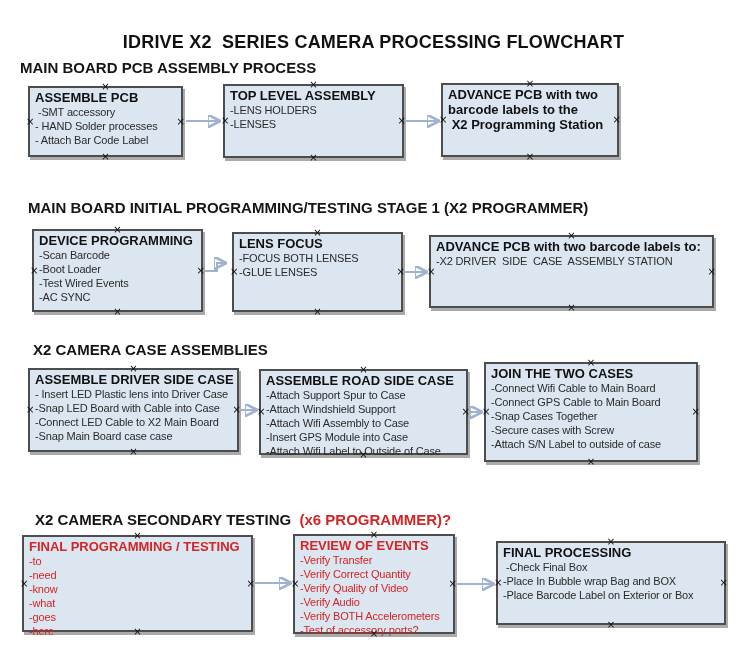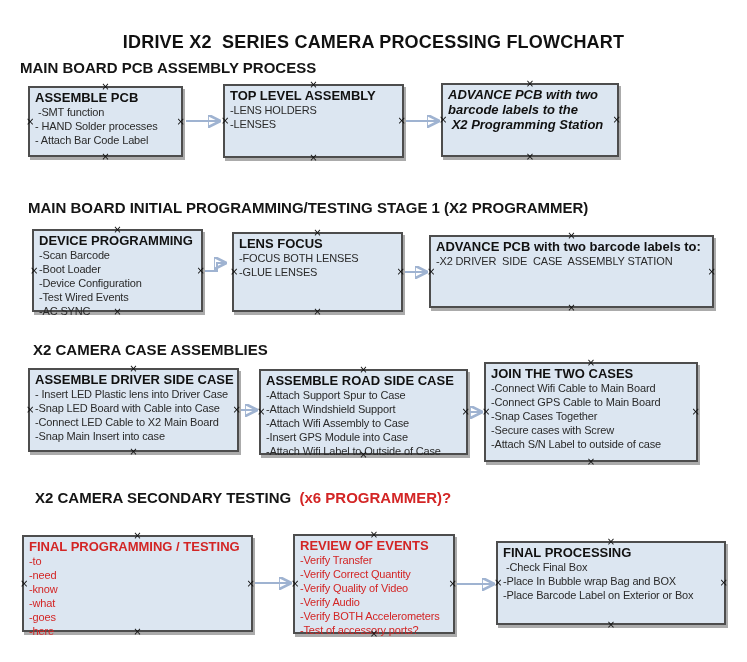--- a/index.html
+++ b/index.html
@@ -16,21 +16,21 @@
   }
   .section-heading .accent{color:var(--red,#d32525);}
   .box{
     position:absolute;background:var(--box-fill,#dce6f1);
     border:2px solid #4d4d4d;box-shadow:2px 3px 0 #ababab;
     padding:2px 4px 0 5px;box-sizing:border-box;overflow:visible;
   }
   .box-title{
     font-size:13px;font-weight:bold;line-height:15px;white-space:pre;color:#111;
   }
-  .box-title.wrap{white-space:pre-wrap;font-style:italic;}
+  .box-title.wrap{white-space:pre-wrap;}
   .box-item{
     font-size:11px;line-height:14px;white-space:pre;letter-spacing:-0.15px;color:#2a2a2a;
   }
   .box.red-text .box-title,.box.red-text .box-item{color:var(--red,#d32525);}
   .anchor{
     position:absolute;font-size:10px;line-height:8px;color:#111;z-index:5;
     font-family:"DejaVu Sans",sans-serif;pointer-events:none;
   }
   .anchor.t{top:-5px;left:50%;transform:translateX(-50%);}
   .anchor.b{bottom:-6px;left:50%;transform:translateX(-50%);}
@@ -43,21 +43,21 @@
 <body>
 
 <div id="canvas">
 
   <h1 id="page-title">IDRIVE X2  SERIES CAMERA PROCESSING FLOWCHART</h1>
 
   <h2 class="section-heading" style="left:20px;top:59px"><span>MAIN BOARD PCB ASSEMBLY PROCESS</span><span class="accent"></span></h2>
 
   <div class="box" style="left:28px;top:86px;width:155px;height:71px">
     <div class="box-title">ASSEMBLE PCB</div>
-    <div class="box-item"> -SMT function</div>
+    <div class="box-item"> -SMT accessory</div>
     <div class="box-item">- HAND Solder processes</div>
     <div class="box-item">- Attach Bar Code Label</div>
   <span class="anchor t">×</span>
       <span class="anchor b">×</span>
       <span class="anchor l">×</span>
       <span class="anchor r">×</span>
     </div>
 
   <div class="box" style="left:223px;top:84px;width:181px;height:74px">
     <div class="box-title">TOP LEVEL ASSEMBLY</div>
@@ -77,21 +77,20 @@
       <span class="anchor l">×</span>
       <span class="anchor r">×</span>
     </div>
 
   <h2 class="section-heading" style="left:28px;top:199px"><span>MAIN BOARD INITIAL PROGRAMMING/TESTING STAGE 1 (X2 PROGRAMMER)</span><span class="accent"></span></h2>
 
   <div class="box" style="left:32px;top:229px;width:171px;height:83px">
     <div class="box-title">DEVICE PROGRAMMING</div>
     <div class="box-item">-Scan Barcode</div>
     <div class="box-item">-Boot Loader</div>
-    <div class="box-item">-Device Configuration</div>
     <div class="box-item">-Test Wired Events</div>
     <div class="box-item">-AC SYNC</div>
   <span class="anchor t">×</span>
       <span class="anchor b">×</span>
       <span class="anchor l">×</span>
       <span class="anchor r">×</span>
     </div>
 
   <div class="box" style="left:232px;top:232px;width:171px;height:80px">
     <div class="box-title">LENS FOCUS</div>
@@ -112,21 +111,21 @@
       <span class="anchor r">×</span>
     </div>
 
   <h2 class="section-heading" style="left:33px;top:341px"><span>X2 CAMERA CASE ASSEMBLIES</span><span class="accent"></span></h2>
 
   <div class="box" style="left:28px;top:368px;width:211px;height:84px">
     <div class="box-title">ASSEMBLE DRIVER SIDE CASE</div>
     <div class="box-item">- Insert LED Plastic lens into Driver Case</div>
     <div class="box-item">-Snap LED Board with Cable into Case</div>
     <div class="box-item">-Connect LED Cable to X2 Main Board</div>
-    <div class="box-item">-Snap Main Insert into case</div>
+    <div class="box-item">-Snap Main Board case case</div>
   <span class="anchor t">×</span>
       <span class="anchor b">×</span>
       <span class="anchor l">×</span>
       <span class="anchor r">×</span>
     </div>
 
   <div class="box" style="left:259px;top:369px;width:209px;height:86px">
     <div class="box-title">ASSEMBLE ROAD SIDE CASE</div>
     <div class="box-item">-Attach Support Spur to Case</div>
     <div class="box-item">-Attach Windshield Support</div>
@@ -145,21 +144,21 @@
     <div class="box-item">-Connect GPS Cable to Main Board</div>
     <div class="box-item">-Snap Cases Together</div>
     <div class="box-item">-Secure cases with Screw</div>
     <div class="box-item">-Attach S/N Label to outside of case</div>
   <span class="anchor t">×</span>
       <span class="anchor b">×</span>
       <span class="anchor l">×</span>
       <span class="anchor r">×</span>
     </div>
 
-  <h2 class="section-heading" style="left:35px;top:489px"><span>X2 CAMERA SECONDARY TESTING  </span><span class="accent">(x6 PROGRAMMER)?</span></h2>
+  <h2 class="section-heading" style="left:35px;top:511px"><span>X2 CAMERA SECONDARY TESTING  </span><span class="accent">(x6 PROGRAMMER)?</span></h2>
 
   <div class="box red-text" style="left:22px;top:535px;width:231px;height:97px">
     <div class="box-title">FINAL PROGRAMMING / TESTING</div>
     <div class="box-item">-to</div>
     <div class="box-item">-need</div>
     <div class="box-item">-know</div>
     <div class="box-item">-what</div>
     <div class="box-item">-goes</div>
     <div class="box-item">-here</div>
   <span class="anchor t">×</span>

